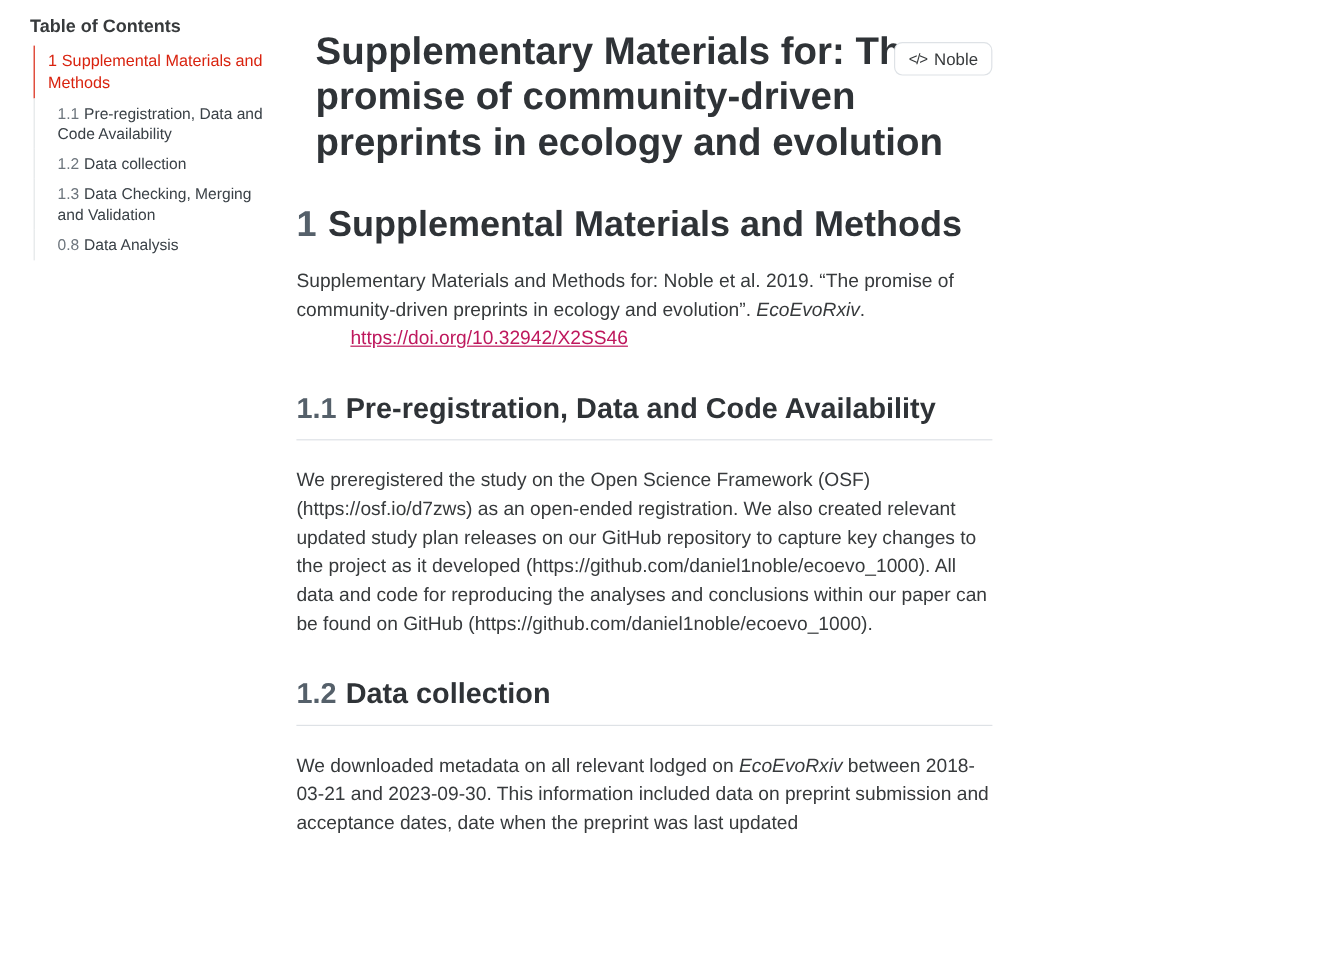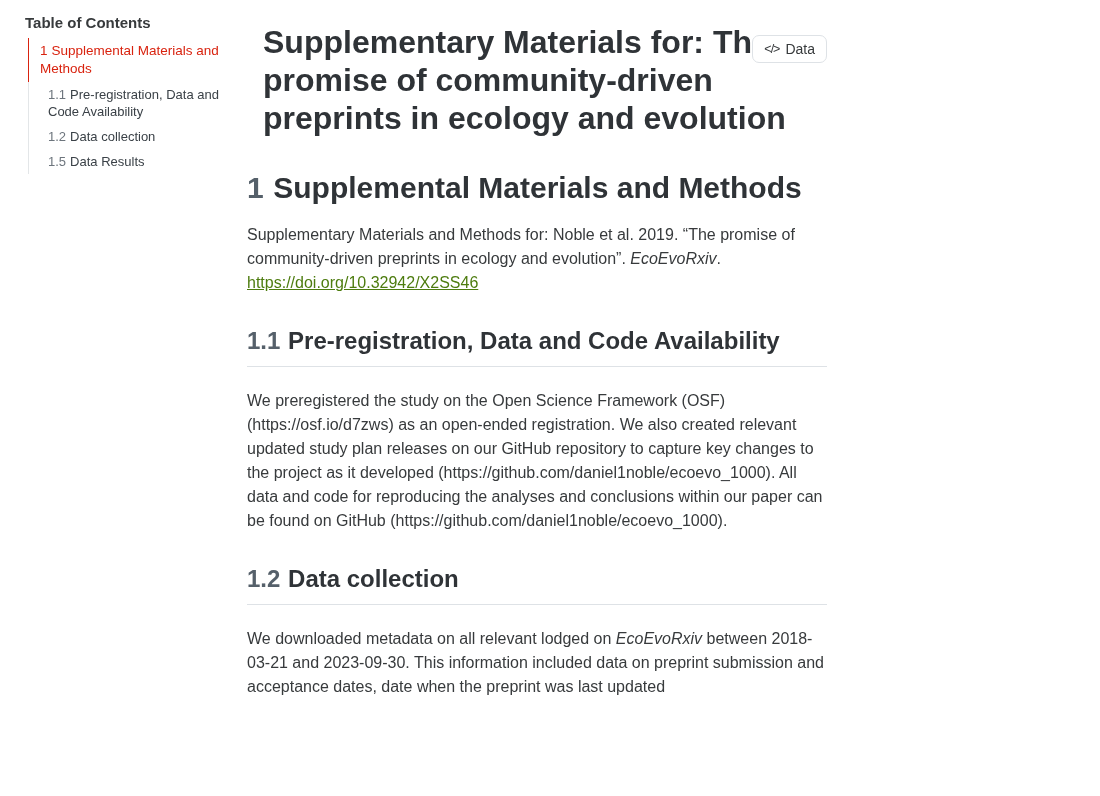--- a/index.html
+++ b/index.html
@@ -118,53 +118,57 @@
   }
   .body-paragraph {
     margin: 0 0 16px 0;
     font-size: 16px;
     line-height: 1.5;
     color: #373a3c;
     max-width: 580px;
   }
   .body-paragraph em { }
   .doc-link {
-    color: #4d7c0f;
+    color: #be185d;
     cursor: pointer;
+    margin-left: 45px;
   }
 </style>
 </head>
 <body>
 
 <div class="page">
 
   <aside class="sidebar">
     <h2 class="toc-title">Table of Contents</h2>
     <ul class="toc-list" id="toc-list">
         <li class="toc-item level-1 active">
     <a><span class="toc-num">1</span><span class="toc-text">Supplemental Materials and Methods</span></a>
   </li>
         <li class="toc-item level-2">
     <a><span class="toc-num">1.1</span><span class="toc-text">Pre-registration, Data and Code Availability</span></a>
   </li>
         <li class="toc-item level-2">
     <a><span class="toc-num">1.2</span><span class="toc-text">Data collection</span></a>
   </li>
         <li class="toc-item level-2">
-    <a><span class="toc-num">1.5</span><span class="toc-text">Data Results</span></a>
+    <a><span class="toc-num">1.3</span><span class="toc-text">Data Checking, Merging and Validation</span></a>
+  </li>
+        <li class="toc-item level-2">
+    <a><span class="toc-num">0.8</span><span class="toc-text">Data Analysis</span></a>
   </li>
       </ul>
   </aside>
 
   <main class="content">
     <header class="title-block">
       <h1 class="article-title">Supplementary Materials for: The promise of community-driven preprints in ecology and evolution</h1>
       <button class="code-button">
         <span class="code-icon">&lt;/&gt;</span>
-        <span>Data</span>
+        <span>Noble</span>
       </button>
     </header>
     <div id="sections">
         <section class="doc-section">
     <h2 class="section-heading h1"><span class="section-number">1</span><span class="section-title">Supplemental Materials and Methods</span></h2>
     <div class="paragraphs">
             <p class="body-paragraph"><span>Supplementary Materials and Methods for: Noble et al. 2019. “The promise of community-driven preprints in ecology and evolution”. </span><em>EcoEvoRxiv</em><span>. </span><a class="doc-link" href="#">https://doi.org/10.32942/X2SS46</a></p>
           </div>
   </section>
         <section class="doc-section">

